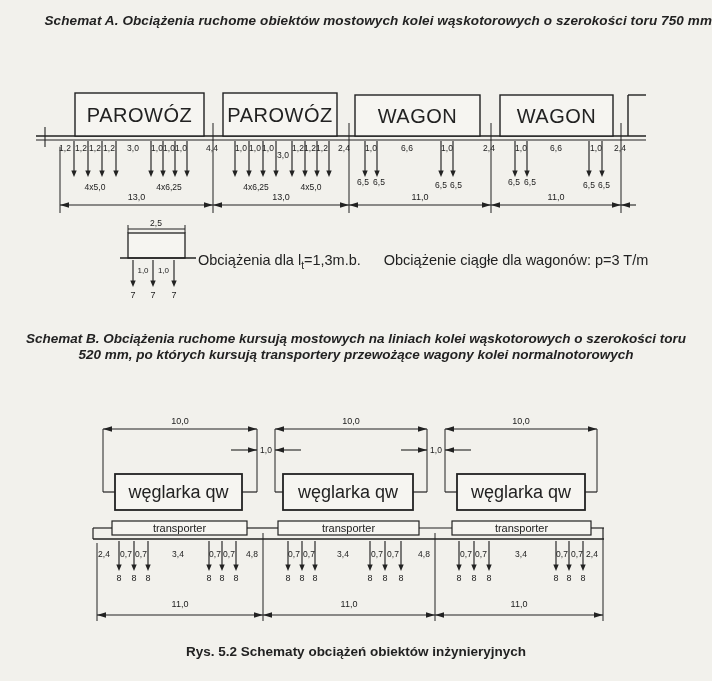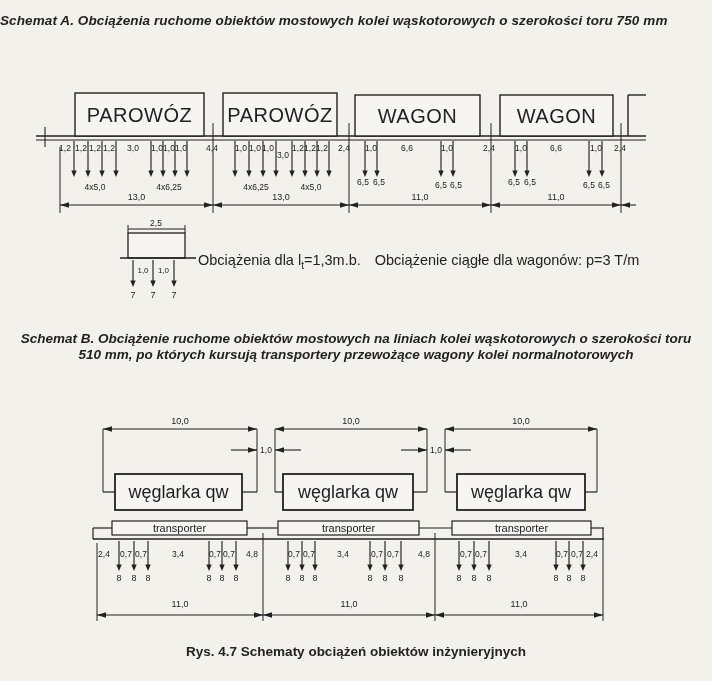--- a/index.html
+++ b/index.html
@@ -1,44 +1,44 @@
 <!DOCTYPE html>
 <html><head>
 <meta charset="utf-8">
 <style>
   html,body{margin:0;padding:0;}
   .page{position:relative;width:712px;height:681px;overflow:hidden;
         font-family:"Liberation Sans",sans-serif;}
-  .title-a{position:absolute;top:13px;left:0;width:712px;text-align:left;
+  .title-a{position:absolute;top:13px;left:0;width:712px;text-align:right;
            font-style:italic;font-weight:bold;font-size:13.5px;letter-spacing:0.1px;}
   .title-b{position:absolute;top:331px;left:0;width:712px;text-align:center;
            font-style:italic;font-weight:bold;font-size:13.5px;line-height:15.5px;}
   .annotation{position:absolute;top:252px;left:198px;font-size:14.5px;white-space:nowrap;}
   .annotation sub{font-size:10px;}
-  .annotation .cont{margin-left:14px;}
+  .annotation .cont{margin-left:23px;}
   .caption{position:absolute;top:644px;left:0;width:712px;text-align:center;
            font-weight:bold;font-size:13.5px;}
   #diagram{position:absolute;top:0;left:0;}
   #diagram text{font-family:"Liberation Sans",sans-serif;}
 </style>
 </head>
 <body>
 
 <div class="page" style="background: rgb(242, 241, 236); color: rgb(34, 34, 34);">
 
   <div class="title-a">Schemat A. Obciążenia ruchome obiektów mostowych kolei wąskotorowych o szerokości toru 750 mm</div>
 
   <div class="title-b">
-    <div>Schemat B. Obciążenie ruchome obiektów mostowych na liniach kolei wąskotorowych o szerokości toru</div>
-    <div>510 mm, po których kursują transportery przewożące wagony kolei normalnotorowych</div>
+    <div>Schemat B. Obciążenia ruchome kursują mostowych na liniach kolei wąskotorowych o szerokości toru</div>
+    <div>520 mm, po których kursują transportery przewożące wagony kolei normalnotorowych</div>
   </div>
 
   <div class="annotation"><span>Obciążenia dla l</span><sub>t</sub><span>=1,3m.b.</span><span class="cont">Obciążenie ciągłe dla wagonów: p=3 T/m</span></div>
 
-  <div class="caption">Rys. 4.7 Schematy obciążeń obiektów inżynieryjnych</div>
+  <div class="caption">Rys. 5.2 Schematy obciążeń obiektów inżynieryjnych</div>
 
   <svg id="diagram" width="712" height="681" viewBox="0 0 712 681">
       <line x1="36" y1="136" x2="646" y2="136" stroke="#222222" stroke-width="1.4"></line>
       <line x1="36" y1="140" x2="646" y2="140" stroke="#222222" stroke-width="1.1"></line>
       <line x1="45" y1="127" x2="45" y2="147" stroke="#222222" stroke-width="1.1"></line>
       <rect x="75" y="93" width="129" height="43" fill="#f6f5f1" stroke="#222222" stroke-width="1.4"></rect>
       <text x="139.5" y="121.5" font-size="20" text-anchor="middle" fill="#222222" letter-spacing="0.5">PAROWÓZ</text>
       <rect x="223" y="93" width="114" height="43" fill="#f6f5f1" stroke="#222222" stroke-width="1.4"></rect>
       <text x="280" y="121.5" font-size="20" text-anchor="middle" fill="#222222" letter-spacing="0.5">PAROWÓZ</text>
       <rect x="355" y="95" width="125" height="41" fill="#f6f5f1" stroke="#222222" stroke-width="1.4"></rect>

